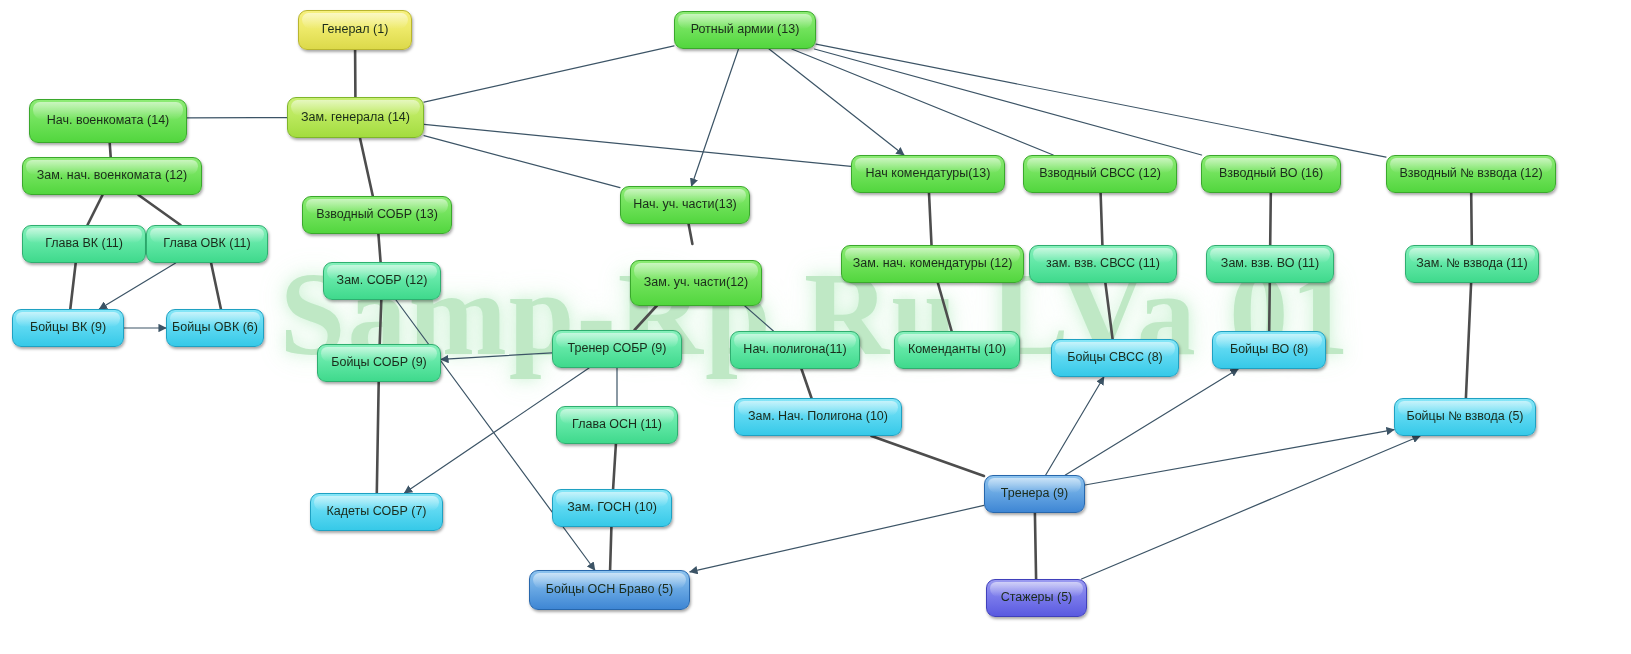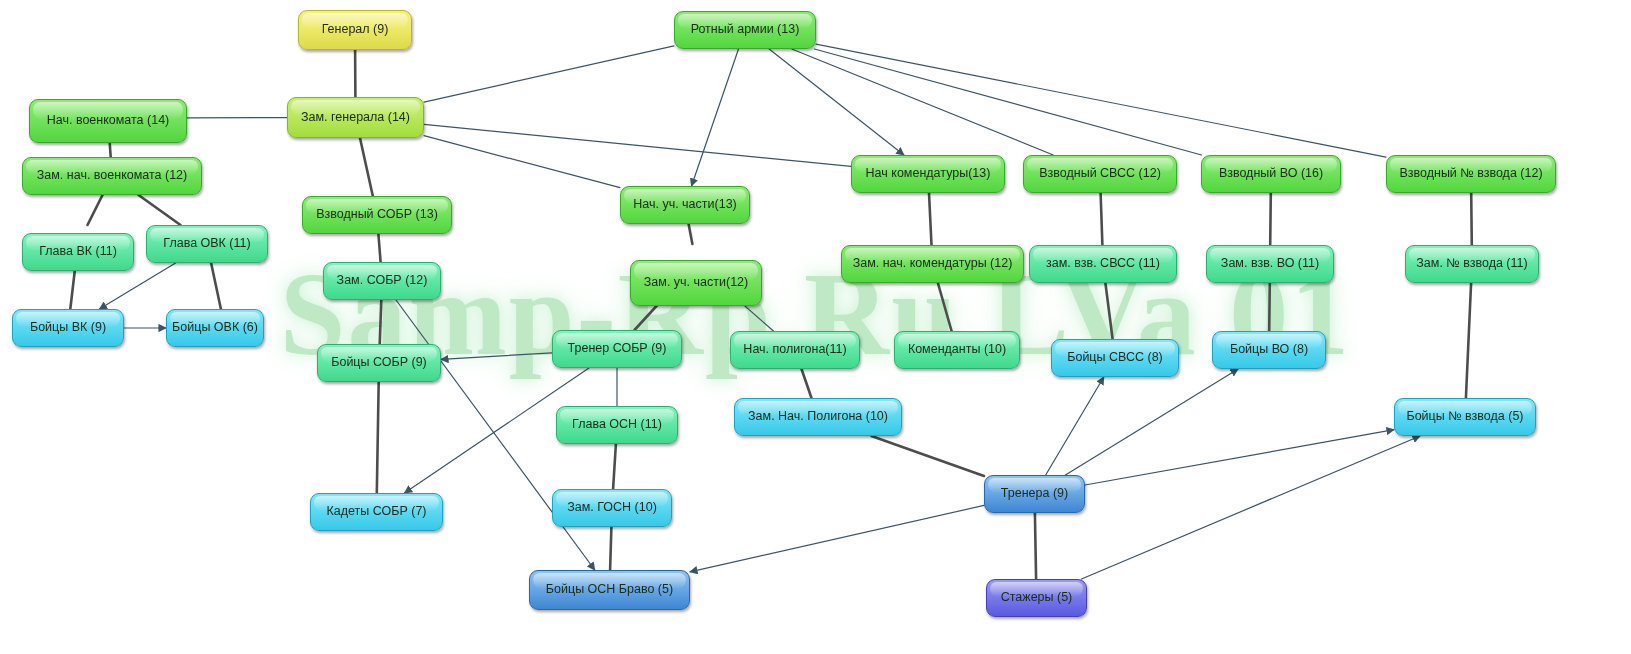--- a/index.html
+++ b/index.html
@@ -132,35 +132,35 @@
         <line x1="1065.4" y1="475.0" x2="1238.1" y2="369.0" stroke="#3c5466" stroke-width="1.2" stroke-linecap="round" marker-end="url(#arrowThin)"></line>
         <line x1="1085.0" y1="485.0" x2="1394.0" y2="429.7" stroke="#3c5466" stroke-width="1.2" stroke-linecap="round" marker-end="url(#arrowThin)"></line>
         <line x1="984.0" y1="505.4" x2="690.0" y2="571.8" stroke="#3c5466" stroke-width="1.2" stroke-linecap="round" marker-end="url(#arrowThin)"></line>
         <line x1="1034.9" y1="513.0" x2="1036.1" y2="579.0" stroke="#4d4d4d" stroke-width="2.6" stroke-linecap="round"></line>
         <line x1="1081.5" y1="579.0" x2="1420.0" y2="436.0" stroke="#3c5466" stroke-width="1.2" stroke-linecap="round" marker-end="url(#arrowThin)"></line>
       </g>
   </svg>
 
   <div id="node-layer">
       <div class="node c-yellow" style="left: 298px; top: 10px; width: 114px; height: 40px;">
-        <span class="lbl">Генерал (9)</span>
+        <span class="lbl">Генерал (1)</span>
       </div>
       <div class="node c-yellowgreen" style="left: 287px; top: 97px; width: 137px; height: 41px;">
         <span class="lbl">Зам. генерала (14)</span>
       </div>
       <div class="node c-green" style="left: 674px; top: 11px; width: 142px; height: 38px;">
         <span class="lbl">Ротный армии (13)</span>
       </div>
       <div class="node c-green" style="left: 29px; top: 99px; width: 158px; height: 44px;">
         <span class="lbl">Нач. военкомата (14)</span>
       </div>
       <div class="node c-green" style="left: 22px; top: 157px; width: 180px; height: 38px;">
         <span class="lbl">Зам. нач. военкомата (12)</span>
       </div>
-      <div class="node c-springgreen" style="left: 22px; top: 225px; width: 112px; height: 38px; margin-top: 8px;">
+      <div class="node c-springgreen" style="left: 22px; top: 225px; width: 124px; height: 38px;">
         <span class="lbl">Глава ВК (11)</span>
       </div>
       <div class="node c-springgreen" style="left: 146px; top: 225px; width: 122px; height: 38px;">
         <span class="lbl">Глава ОВК (11)</span>
       </div>
       <div class="node c-cyan" style="left: 12px; top: 309px; width: 112px; height: 38px;">
         <span class="lbl">Бойцы ВК (9)</span>
       </div>
       <div class="node c-cyan" style="left: 166px; top: 309px; width: 98px; height: 38px;">
         <span class="lbl">Бойцы ОВК (6)</span>

